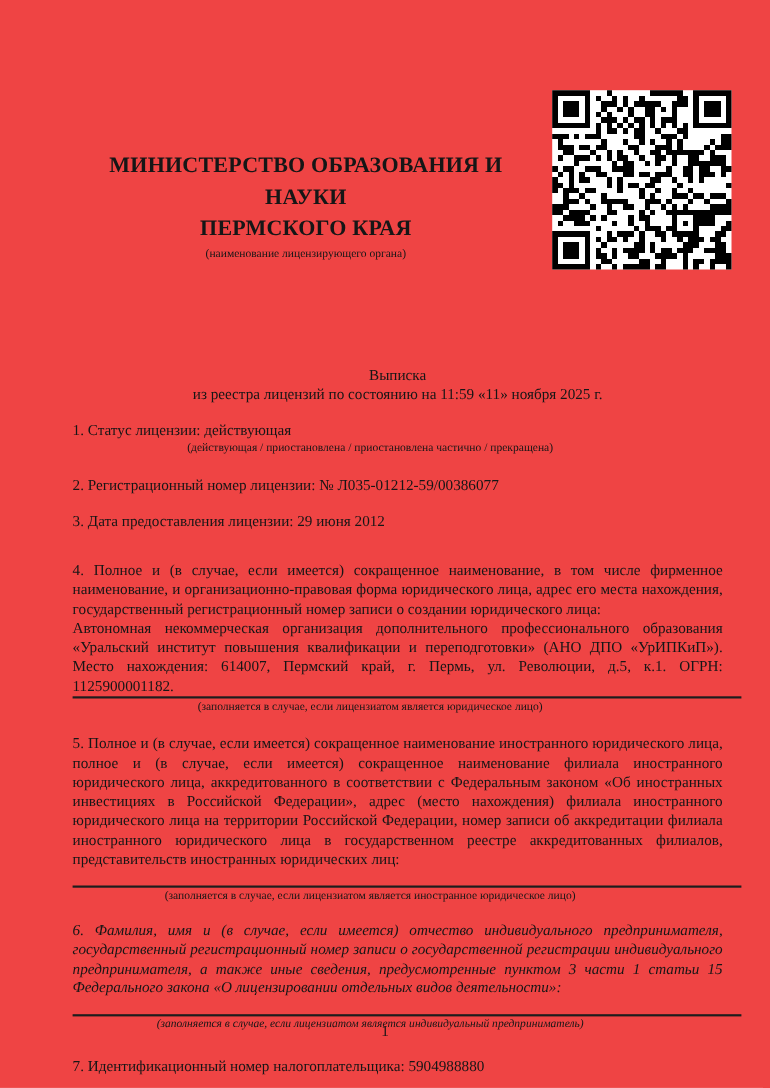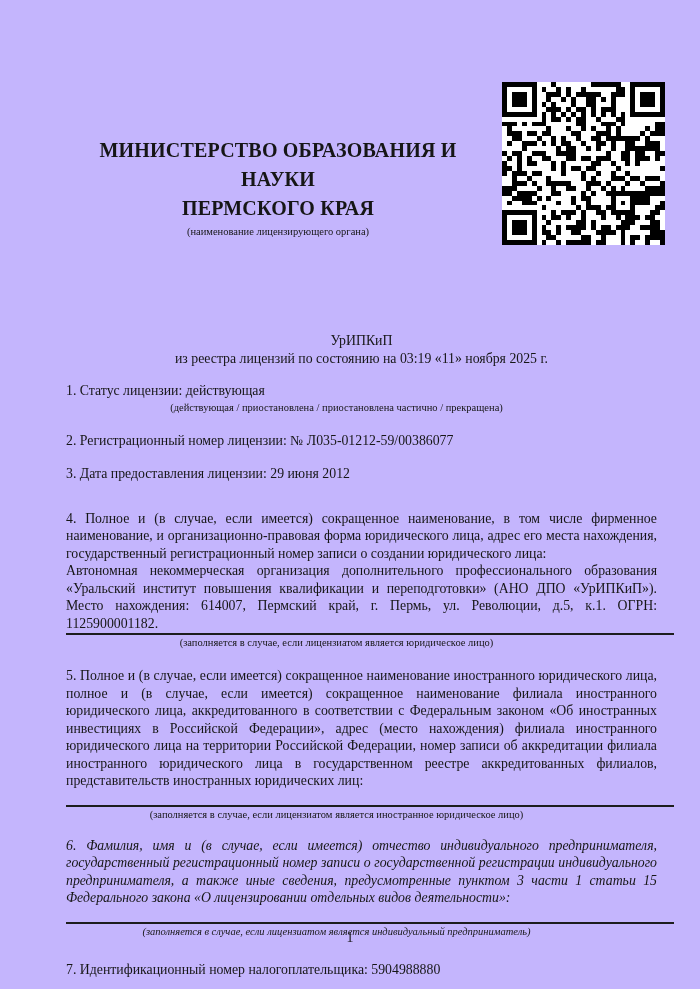--- a/index.html
+++ b/index.html
@@ -1,19 +1,19 @@
 <!DOCTYPE html>
 <html lang="ru"><head>
 <meta charset="utf-8">
 <style>
   html,body{margin:0;padding:0;background:#e8e8e8;}
   .page{
     position:relative;
     width:700px;height:989px;
-    background:#c4b5fd;
+    background:#ef4444;
     margin:0 auto;
     overflow:hidden;
     font-family:"Liberation Serif", "DejaVu Serif", serif;
     color:#161616;
   }
   .qr{position:absolute;left:502px;top:82px;width:163px;height:163px;background:#fff;}
   header{padding-top:136px;margin-left:66px;width:424px;text-align:center;}
   .ministry{font-weight:bold;font-size:20px;line-height:29px;letter-spacing:.2px;}
   .hdr-caption{font-size:10.5px;line-height:13px;margin-top:2px;font-family:Liberation Serif, serif;}
   .title{margin-left:66px;width:591px;text-align:center;font-size:13.8px;line-height:17.5px;margin-top:94px;}
@@ -560,22 +560,22 @@
 
   <header>
     <div class="ministry">
       <div>МИНИСТЕРСТВО ОБРАЗОВАНИЯ И НАУКИ</div>
       <div>ПЕРМСКОГО КРАЯ</div>
     </div>
     <div class="hdr-caption">(наименование лицензирующего органа)</div>
   </header>
 
   <section class="title">
-    <div>УрИПКиП</div>
-    <div>из реестра лицензий по состоянию на 03:19 «11» ноября 2025 г.</div>
+    <div>Выписка</div>
+    <div>из реестра лицензий по состоянию на 11:59 «11» ноября 2025 г.</div>
   </section>
 
   <div class="col">
 
     <div class="i1">
       <p class="body">1. Статус лицензии: действующая</p>
       <p class="cap">(действующая / приостановлена / приостановлена частично / прекращена)</p>
     </div>
 
     <div class="i2">

